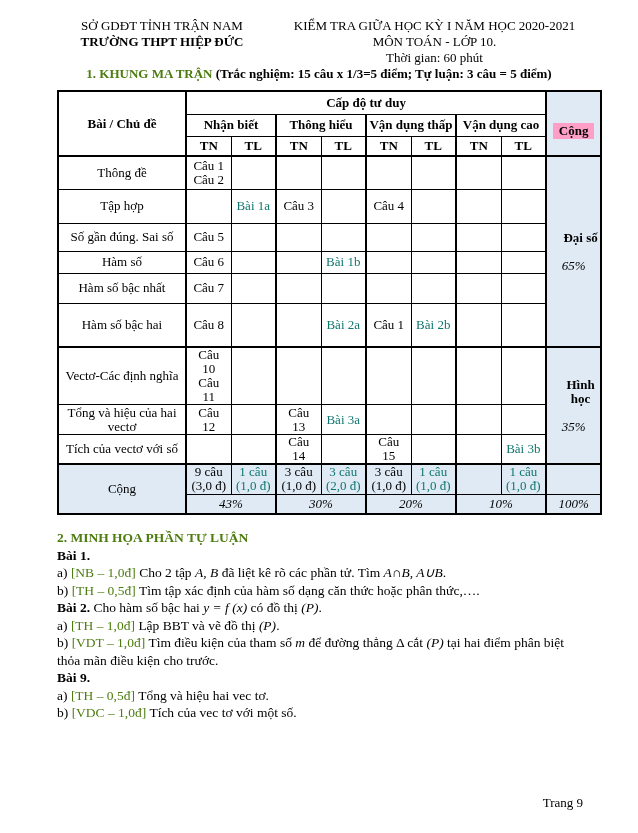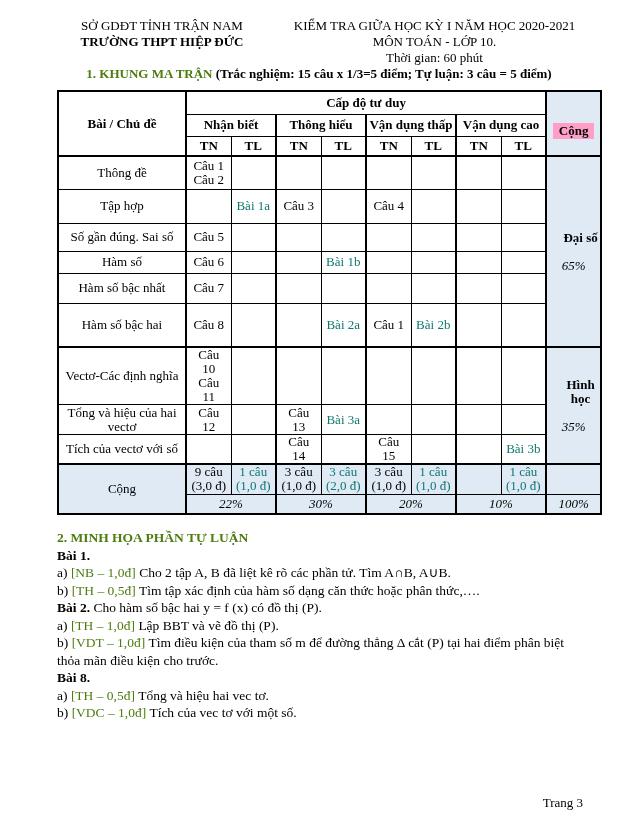--- a/index.html
+++ b/index.html
@@ -33,21 +33,21 @@
   .side-name{font-weight:bold;margin-left:14px;}
   .side-pct{font-style:italic;}
   .sumrow td{background:#dfeaf5;margin-left:24px;}
   .pct{font-style:italic;}
   .lblcell{padding:0 4px;}
   .totlbl{font-weight:bold;}
 
   
   .s2{position:absolute;left:57px;top:529px;width:528px;font-size:13.5px;line-height:17.5px;}
   .s2-title{font-weight:bold;}
-  .s2 .math{}
+  .s2 .math{font-style:italic;}
 
   .footer{position:absolute;right:55px;top:795px;font-size:13px;}
 </style>
 </head>
 <body>
 
 <div class="page">
 
   <div class="hdr">
     <div class="hdr-left">
@@ -232,37 +232,37 @@
       <td class="gb st">3 câu
 (1,0 đ)</td>
       <td class="tl st">1 câu
 (1,0 đ)</td>
       <td class="gb st"></td>
       <td class="tl st">1 câu
 (1,0 đ)</td>
       <td class="gb st"></td>
     </tr>
     <tr style="height:20px" class="sumrow">
-      <td colspan="2" class="pct gb">22%</td>
+      <td colspan="2" class="pct gb">43%</td>
       <td colspan="2" class="pct gb">30%</td>
       <td colspan="2" class="pct gb">20%</td>
       <td colspan="2" class="pct gb">10%</td>
       <td class="pct gb">100%</td>
     </tr>
   </tbody>
     </table>
 
   <div class="s2">
     <div class="s2-title red">2. MINH HỌA PHẦN TỰ LUẬN</div>
     <div class="b">Bài 1.</div>
     <div><span>a) </span><span class="red">[NB – 1,0đ]</span><span> Cho 2 tập </span><span class="math">A, B</span><span> đã liệt kê rõ các phần tử. Tìm </span><span class="math">A∩B,  A∪B</span><span>.</span></div>
     <div><span>b) </span><span class="red">[TH – 0,5đ]</span><span> Tìm tập xác định của hàm số dạng căn thức hoặc phân thức,….</span></div>
     <div><span class="b">Bài 2.</span><span> Cho hàm số bậc hai </span><span class="math">y = f (x)</span><span> có đồ thị </span><span class="math">(P)</span><span>.</span></div>
     <div><span>a) </span><span class="red">[TH – 1,0đ]</span><span> Lập BBT và vẽ đồ thị </span><span class="math">(P)</span><span>.</span></div>
     <div><span>b) </span><span class="red">[VDT – 1,0đ]</span><span> Tìm điều kiện của tham số </span><span class="math">m</span><span> để đường thẳng Δ cắt </span><span class="math">(P)</span><span> tại hai điểm phân biệt thỏa mãn điều kiện cho trước.</span></div>
-    <div class="b">Bài 8.</div>
+    <div class="b">Bài 9.</div>
     <div><span>a) </span><span class="red">[TH – 0,5đ]</span><span> Tổng và hiệu hai vec tơ.</span></div>
     <div><span>b) </span><span class="red">[VDC – 1,0đ]</span><span> Tích của vec tơ với một số.</span></div>
   </div>
 
-  <div class="footer">Trang 3</div>
+  <div class="footer">Trang 9</div>
 
 </div>
 
 </body></html>

